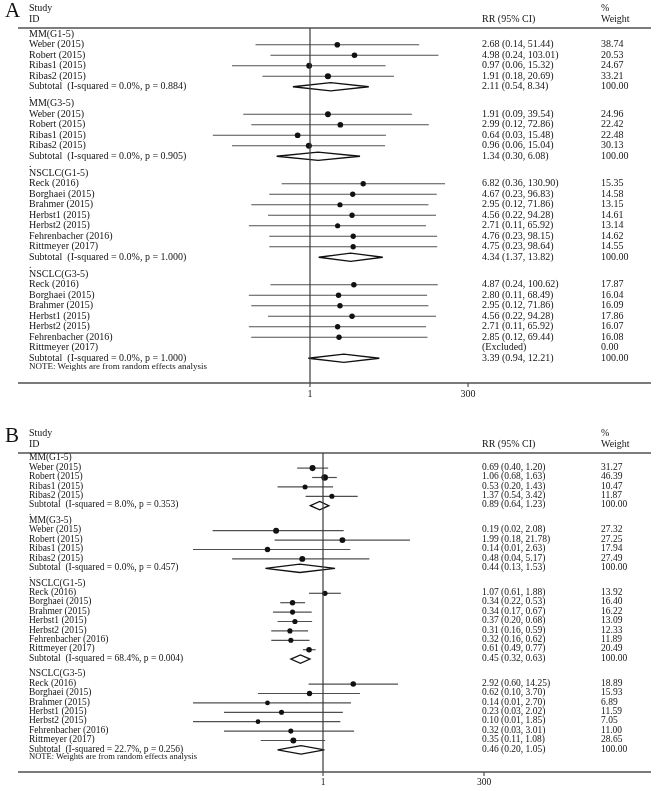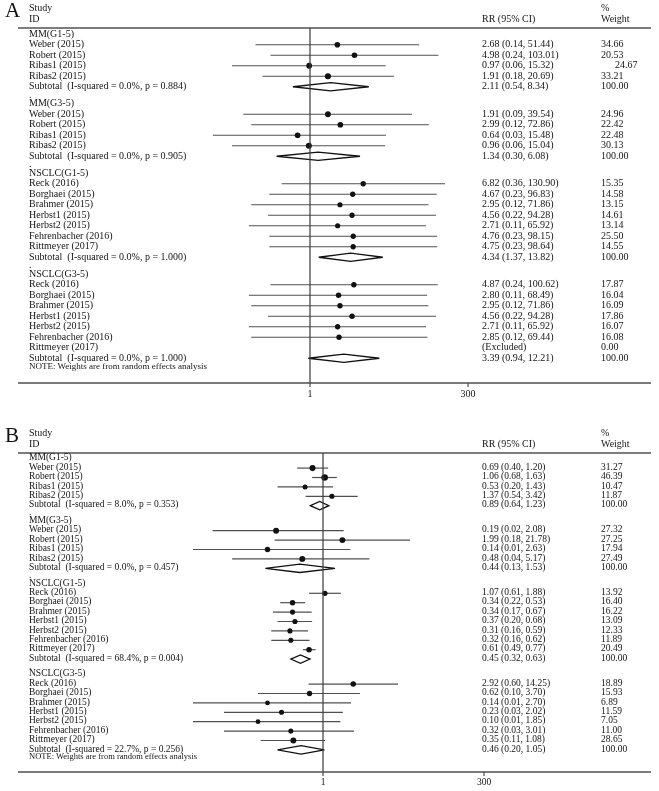--- a/index.html
+++ b/index.html
@@ -81,27 +81,27 @@
         <polygon points="308.2855570596608,356.25 343.82674074535663,352.05 379.3324593596835,356.25 343.82674074535663,360.45" fill="#ffffff" stroke="#111111" stroke-width="1.3"></polygon>
         <line x1="310" y1="26" x2="310" y2="381" stroke="#3a3a3a" stroke-width="1.2"></line>
         <line x1="18" y1="381" x2="651" y2="381" stroke="#4f4f4f" stroke-width="1.4"></line>
         <line x1="310" y1="381" x2="310" y2="385" stroke="#4f4f4f" stroke-width="1.2"></line>
         <line x1="468.0403360511145" y1="381" x2="468.0403360511145" y2="385" stroke="#4f4f4f" stroke-width="1.2"></line>
       </svg>
     <div class="rows">
         <div class="rowtext" style="left: 29px; top: 26.75px; font-size: 10px;">MM(G1-5)</div>
         <div class="rowtext" style="left: 29px; top: 37.25px; font-size: 10px;">Weber (2015)</div>
         <div class="rowtext" style="left: 482px; top: 37.25px; font-size: 10px;">2.68 (0.14, 51.44)</div>
-        <div class="rowtext" style="left: 601px; top: 37.25px; font-size: 10px;">34.66</div>
+        <div class="rowtext" style="left: 601px; top: 37.25px; font-size: 10px;">38.74</div>
         <div class="rowtext" style="left: 29px; top: 47.75px; font-size: 10px;">Robert (2015)</div>
         <div class="rowtext" style="left: 482px; top: 47.75px; font-size: 10px;">4.98 (0.24, 103.01)</div>
         <div class="rowtext" style="left: 601px; top: 47.75px; font-size: 10px;">20.53</div>
         <div class="rowtext" style="left: 29px; top: 58.25px; font-size: 10px;">Ribas1 (2015)</div>
         <div class="rowtext" style="left: 482px; top: 58.25px; font-size: 10px;">0.97 (0.06, 15.32)</div>
-        <div class="rowtext" style="left: 601px; top: 58.25px; font-size: 10px; margin-left: 14px;">24.67</div>
+        <div class="rowtext" style="left: 601px; top: 58.25px; font-size: 10px;">24.67</div>
         <div class="rowtext" style="left: 29px; top: 68.75px; font-size: 10px;">Ribas2 (2015)</div>
         <div class="rowtext" style="left: 482px; top: 68.75px; font-size: 10px;">1.91 (0.18, 20.69)</div>
         <div class="rowtext" style="left: 601px; top: 68.75px; font-size: 10px;">33.21</div>
         <div class="rowtext" style="left: 29px; top: 79.25px; font-size: 10px;">Subtotal  (I-squared = 0.0%, p = 0.884)</div>
         <div class="rowtext" style="left: 482px; top: 79.25px; font-size: 10px;">2.11 (0.54, 8.34)</div>
         <div class="rowtext" style="left: 601px; top: 79.25px; font-size: 10px;">100.00</div>
         <div class="rowtext" style="left: 29px; top: 87.75px; font-size: 10px;">.</div>
         <div class="rowtext" style="left: 29px; top: 96.25px; font-size: 10px;">MM(G3-5)</div>
         <div class="rowtext" style="left: 29px; top: 106.75px; font-size: 10px;">Weber (2015)</div>
         <div class="rowtext" style="left: 482px; top: 106.75px; font-size: 10px;">1.91 (0.09, 39.54)</div>
@@ -130,21 +130,21 @@
         <div class="rowtext" style="left: 482px; top: 197.25px; font-size: 10px;">2.95 (0.12, 71.86)</div>
         <div class="rowtext" style="left: 601px; top: 197.25px; font-size: 10px;">13.15</div>
         <div class="rowtext" style="left: 29px; top: 207.75px; font-size: 10px;">Herbst1 (2015)</div>
         <div class="rowtext" style="left: 482px; top: 207.75px; font-size: 10px;">4.56 (0.22, 94.28)</div>
         <div class="rowtext" style="left: 601px; top: 207.75px; font-size: 10px;">14.61</div>
         <div class="rowtext" style="left: 29px; top: 218.25px; font-size: 10px;">Herbst2 (2015)</div>
         <div class="rowtext" style="left: 482px; top: 218.25px; font-size: 10px;">2.71 (0.11, 65.92)</div>
         <div class="rowtext" style="left: 601px; top: 218.25px; font-size: 10px;">13.14</div>
         <div class="rowtext" style="left: 29px; top: 228.75px; font-size: 10px;">Fehrenbacher (2016)</div>
         <div class="rowtext" style="left: 482px; top: 228.75px; font-size: 10px;">4.76 (0.23, 98.15)</div>
-        <div class="rowtext" style="left: 601px; top: 228.75px; font-size: 10px;">25.50</div>
+        <div class="rowtext" style="left: 601px; top: 228.75px; font-size: 10px;">14.62</div>
         <div class="rowtext" style="left: 29px; top: 239.25px; font-size: 10px;">Rittmeyer (2017)</div>
         <div class="rowtext" style="left: 482px; top: 239.25px; font-size: 10px;">4.75 (0.23, 98.64)</div>
         <div class="rowtext" style="left: 601px; top: 239.25px; font-size: 10px;">14.55</div>
         <div class="rowtext" style="left: 29px; top: 249.75px; font-size: 10px;">Subtotal  (I-squared = 0.0%, p = 1.000)</div>
         <div class="rowtext" style="left: 482px; top: 249.75px; font-size: 10px;">4.34 (1.37, 13.82)</div>
         <div class="rowtext" style="left: 601px; top: 249.75px; font-size: 10px;">100.00</div>
         <div class="rowtext" style="left: 29px; top: 258.25px; font-size: 10px;">.</div>
         <div class="rowtext" style="left: 29px; top: 266.75px; font-size: 10px;">NSCLC(G3-5)</div>
         <div class="rowtext" style="left: 29px; top: 277.25px; font-size: 10px;">Reck (2016)</div>
         <div class="rowtext" style="left: 482px; top: 277.25px; font-size: 10px;">4.87 (0.24, 100.62)</div>

